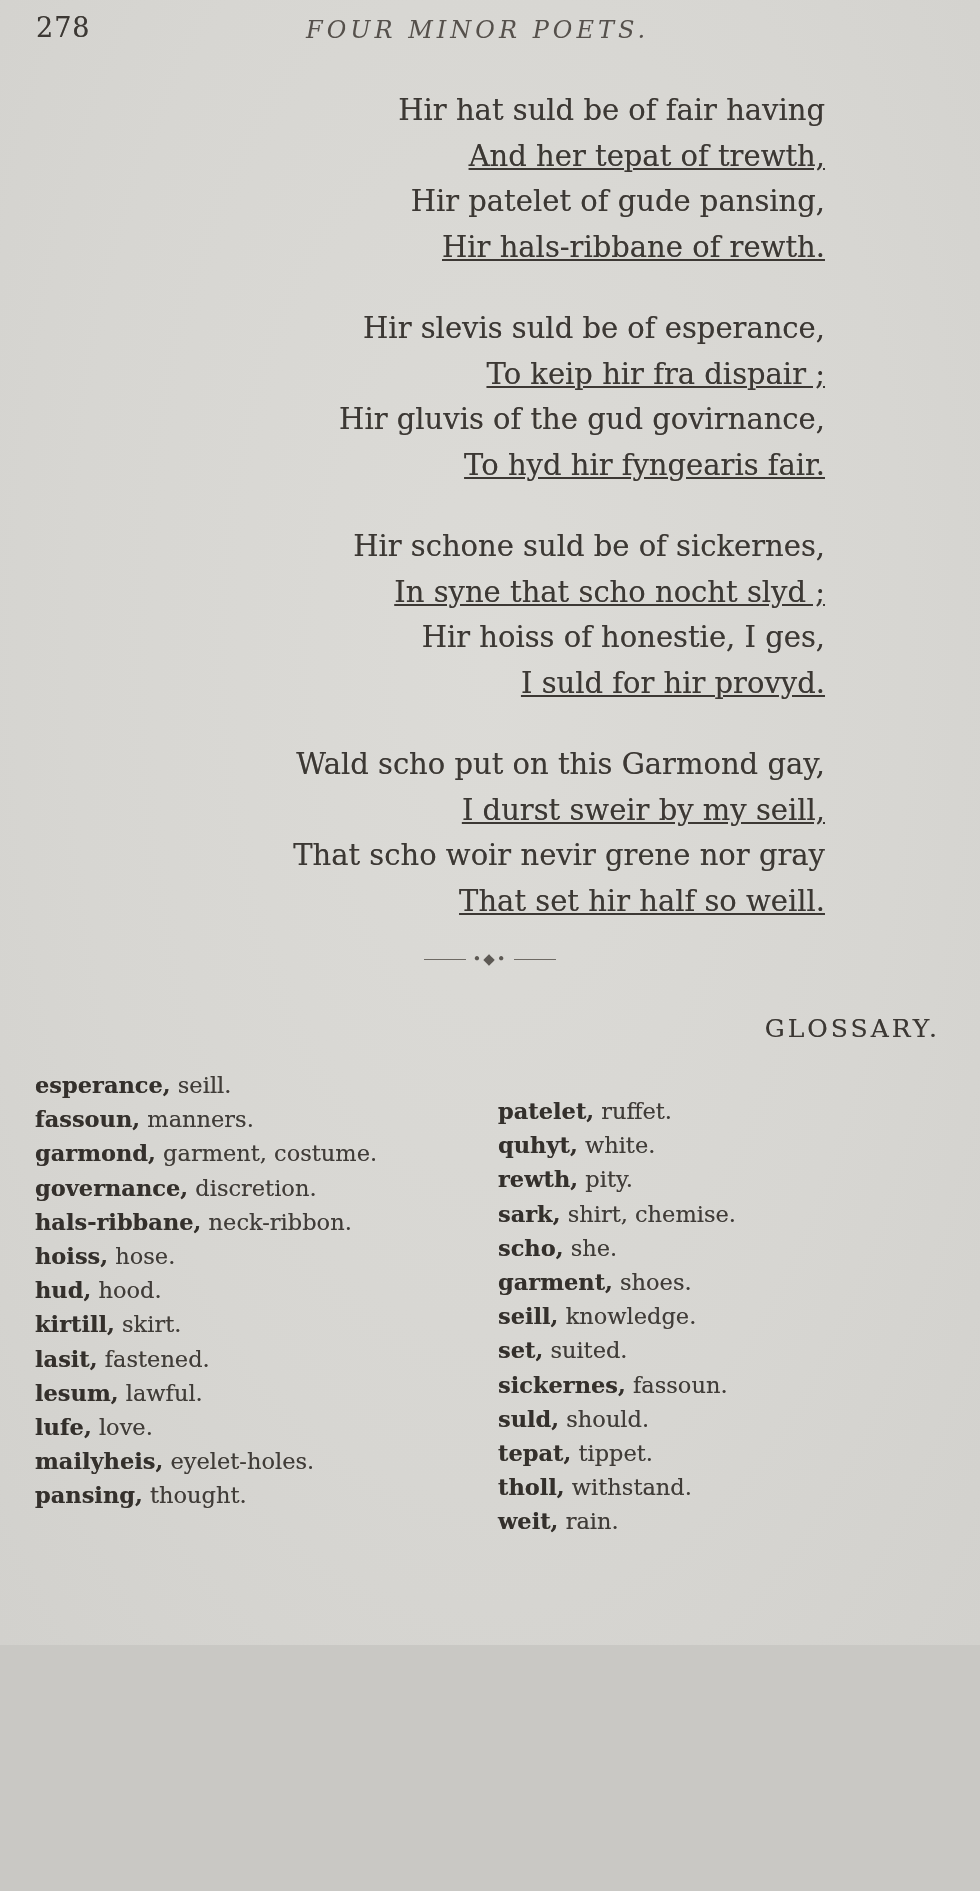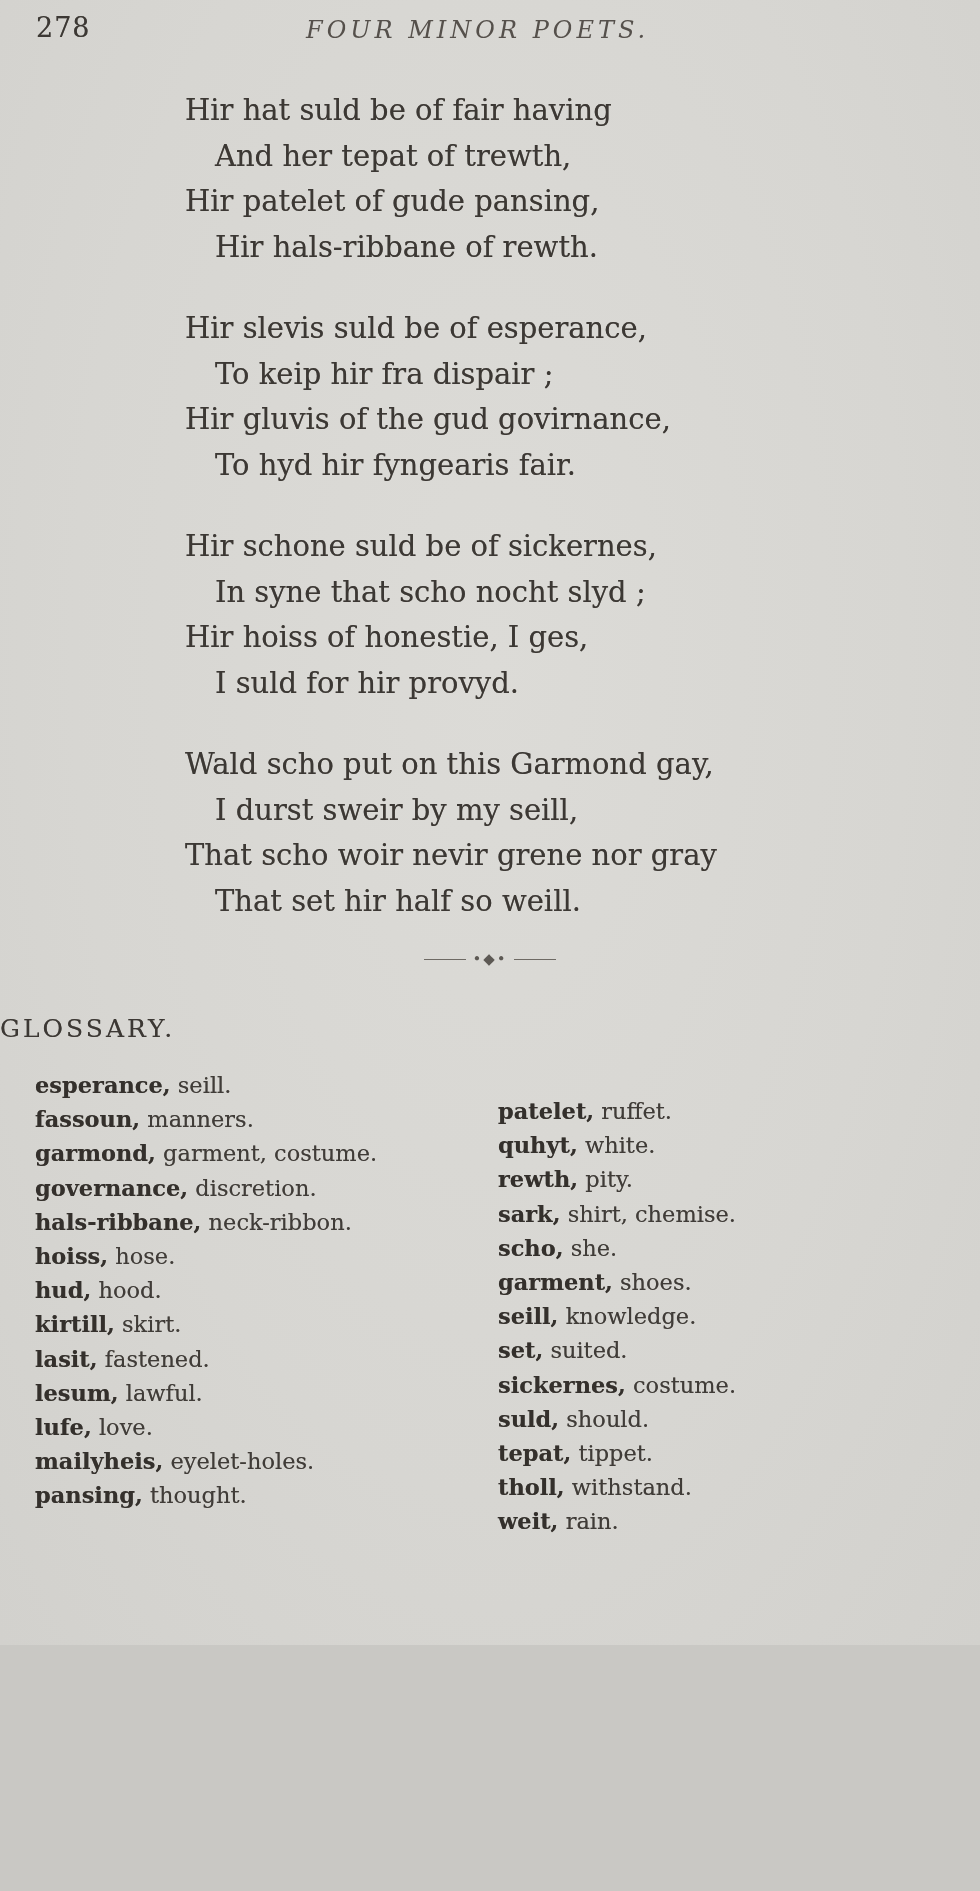--- a/index.html
+++ b/index.html
@@ -43,22 +43,22 @@
   
   .poem {
     position: absolute;
     left: 185px;
     top: 88px;
     width: 640px;
     font-size: 29px;
     line-height: 45.5px;
   }
   .stanza { margin-bottom: 36px; }
-  .line { white-space: nowrap; }
-  .line.indent { padding-left: 30px; }
+  .line { white-space: nowrap; text-align: right; }
+  .line.indent { padding-left: 30px; text-decoration: underline; }
 
   
   .divider {
     position: absolute;
     left: 0;
     top: 952px;
     width: 100%;
     display: flex;
     justify-content: center;
     align-items: center;
@@ -76,21 +76,21 @@
     line-height: 15px;
     letter-spacing: 2px;
   }
 
   
   .glossary-title {
     position: absolute;
     left: 0;
     top: 1014px;
     width: 940px;
-    text-align: left;
+    text-align: right;
     font-size: 25px;
     letter-spacing: 3px;
   }
   .glossary-col {
     position: absolute;
     top: 1068px;
     font-size: 22.5px;
     line-height: 34.2px;
   }
   .glossary-col.left  { left: 35px;  width: 440px; }
@@ -165,20 +165,20 @@
 
   <div class="glossary-col right ink">
     <div class="entry"><span class="term">patelet,</span> <span class="def">ruffet.</span></div>
     <div class="entry"><span class="term">quhyt,</span> <span class="def">white.</span></div>
     <div class="entry"><span class="term">rewth,</span> <span class="def">pity.</span></div>
     <div class="entry"><span class="term">sark,</span> <span class="def">shirt, chemise.</span></div>
     <div class="entry"><span class="term">scho,</span> <span class="def">she.</span></div>
     <div class="entry"><span class="term">garment,</span> <span class="def">shoes.</span></div>
     <div class="entry"><span class="term">seill,</span> <span class="def">knowledge.</span></div>
     <div class="entry"><span class="term">set,</span> <span class="def">suited.</span></div>
-    <div class="entry"><span class="term">sickernes,</span> <span class="def">costume.</span></div>
+    <div class="entry"><span class="term">sickernes,</span> <span class="def">fassoun.</span></div>
     <div class="entry"><span class="term">suld,</span> <span class="def">should.</span></div>
     <div class="entry"><span class="term">tepat,</span> <span class="def">tippet.</span></div>
     <div class="entry"><span class="term">tholl,</span> <span class="def">withstand.</span></div>
     <div class="entry"><span class="term">weit,</span> <span class="def">rain.</span></div>
   </div>
 
 </div>
 
 </body></html>

